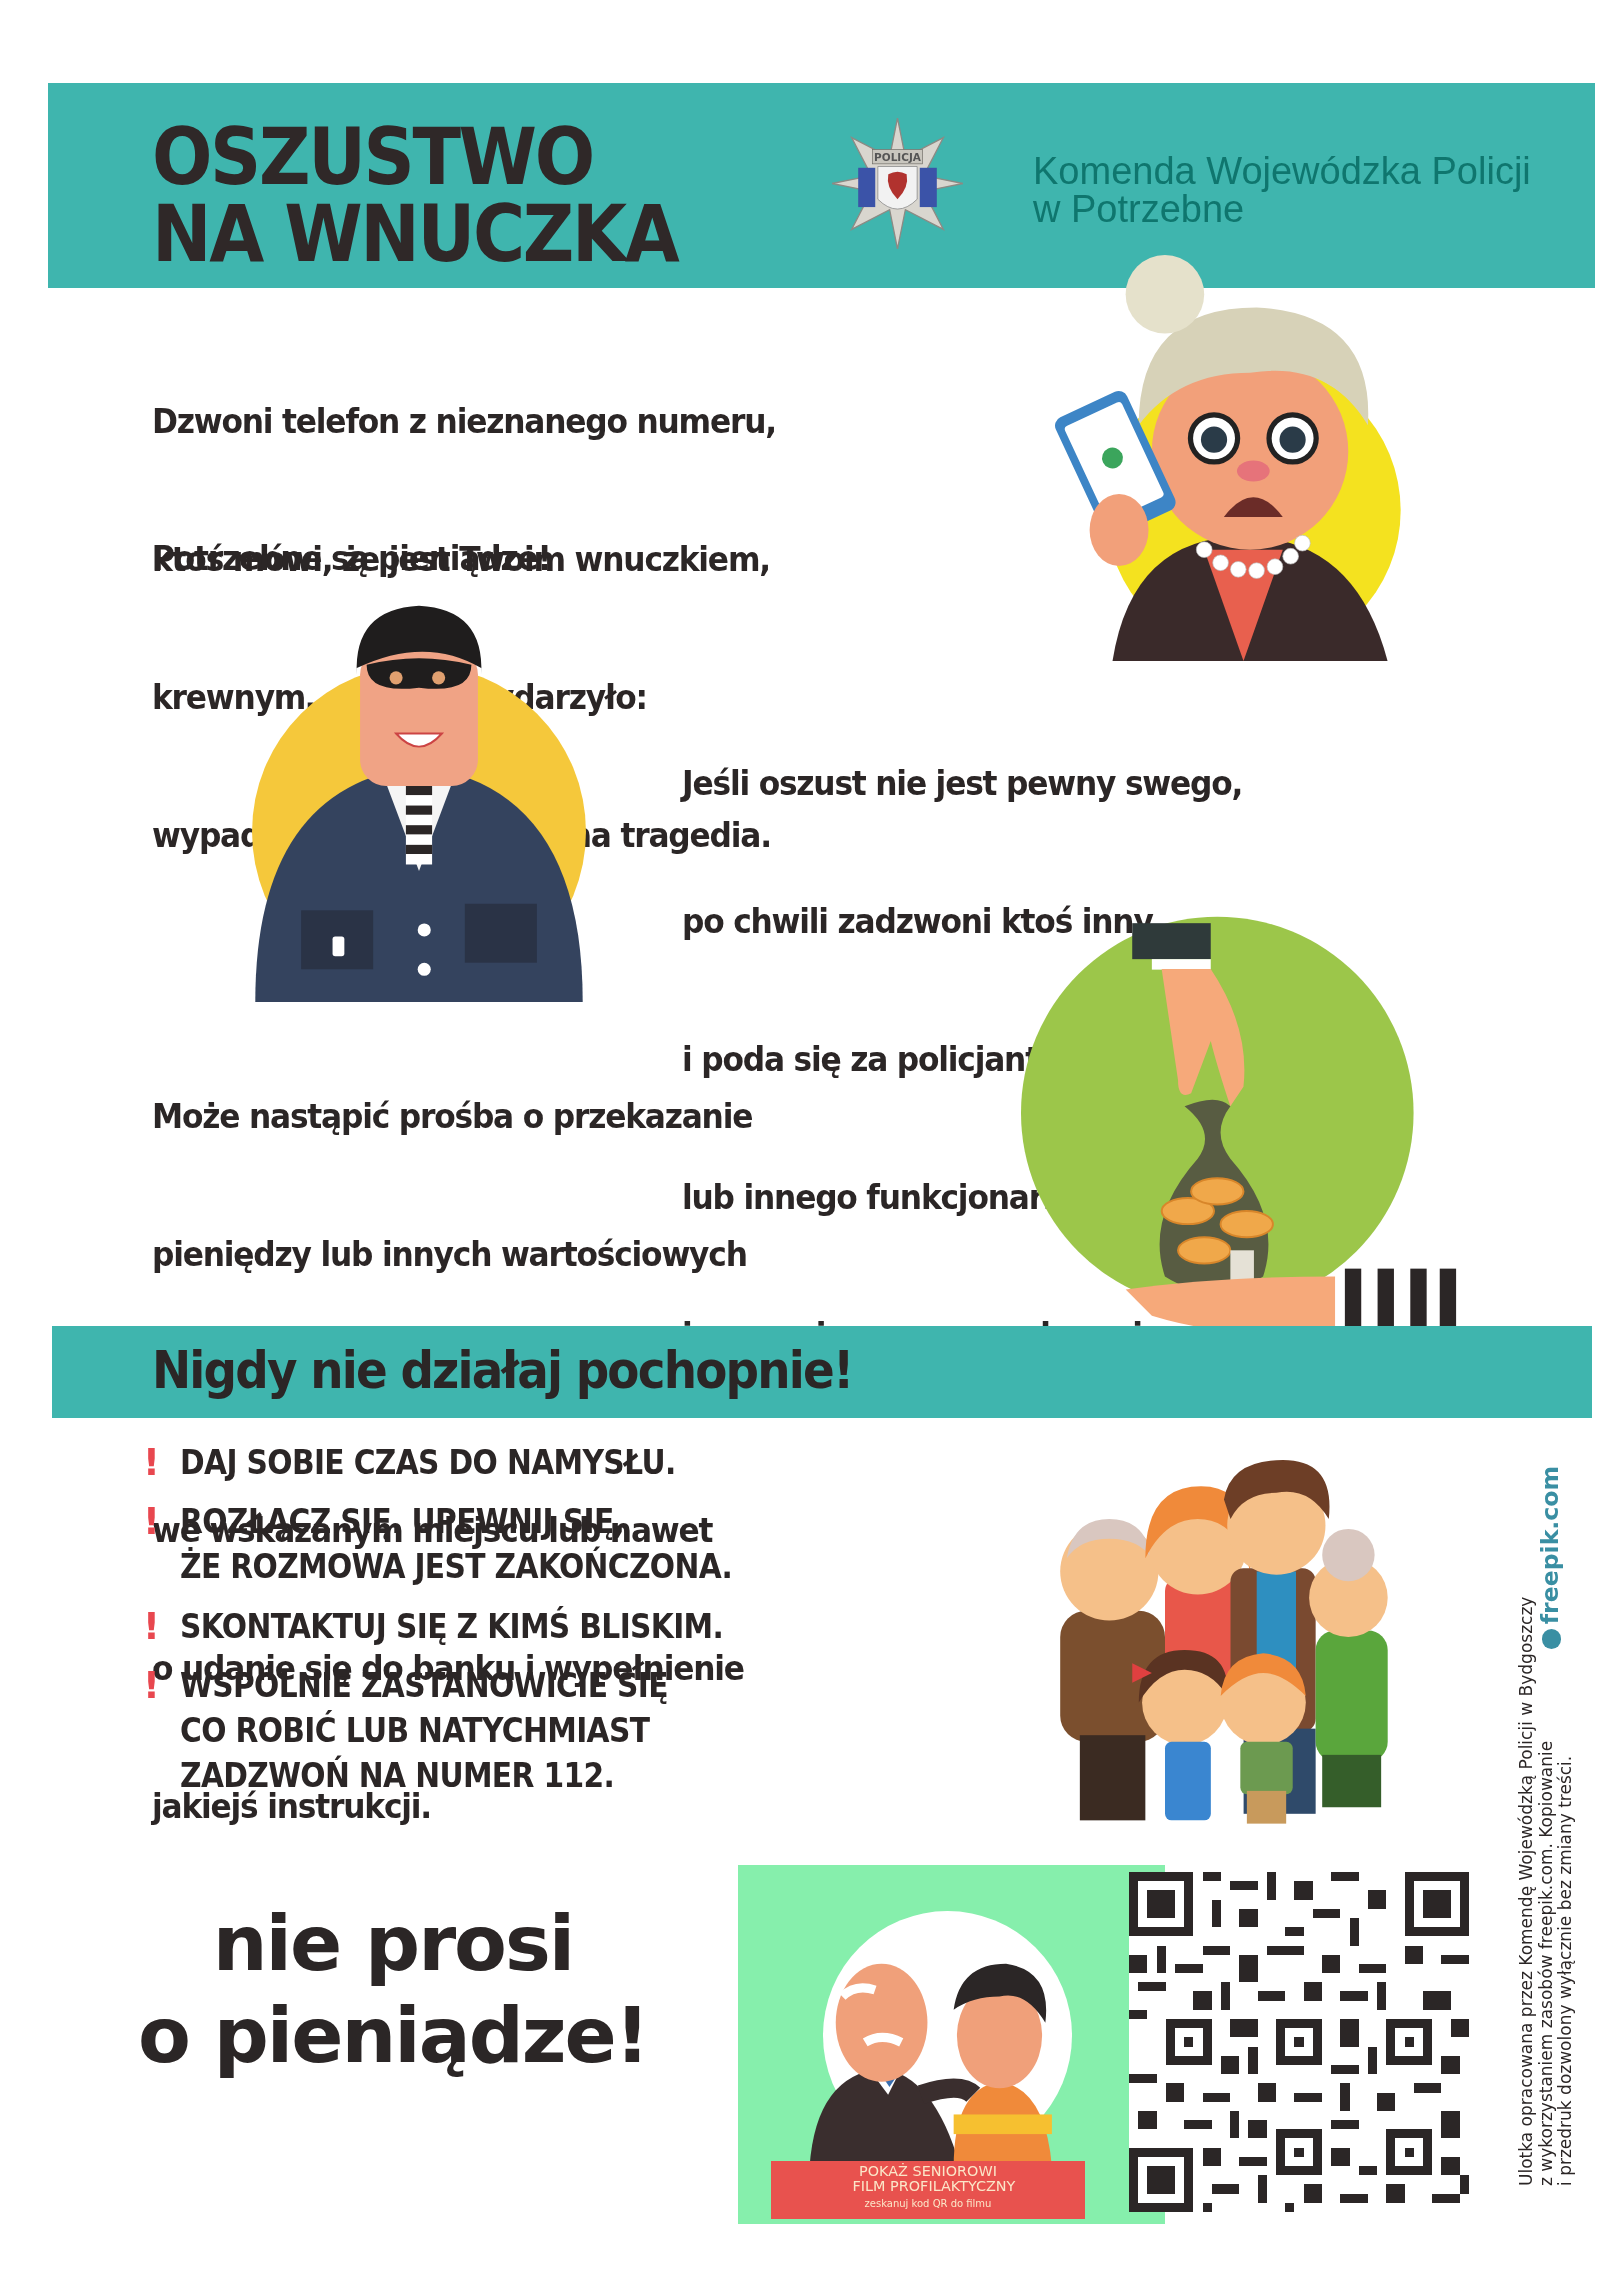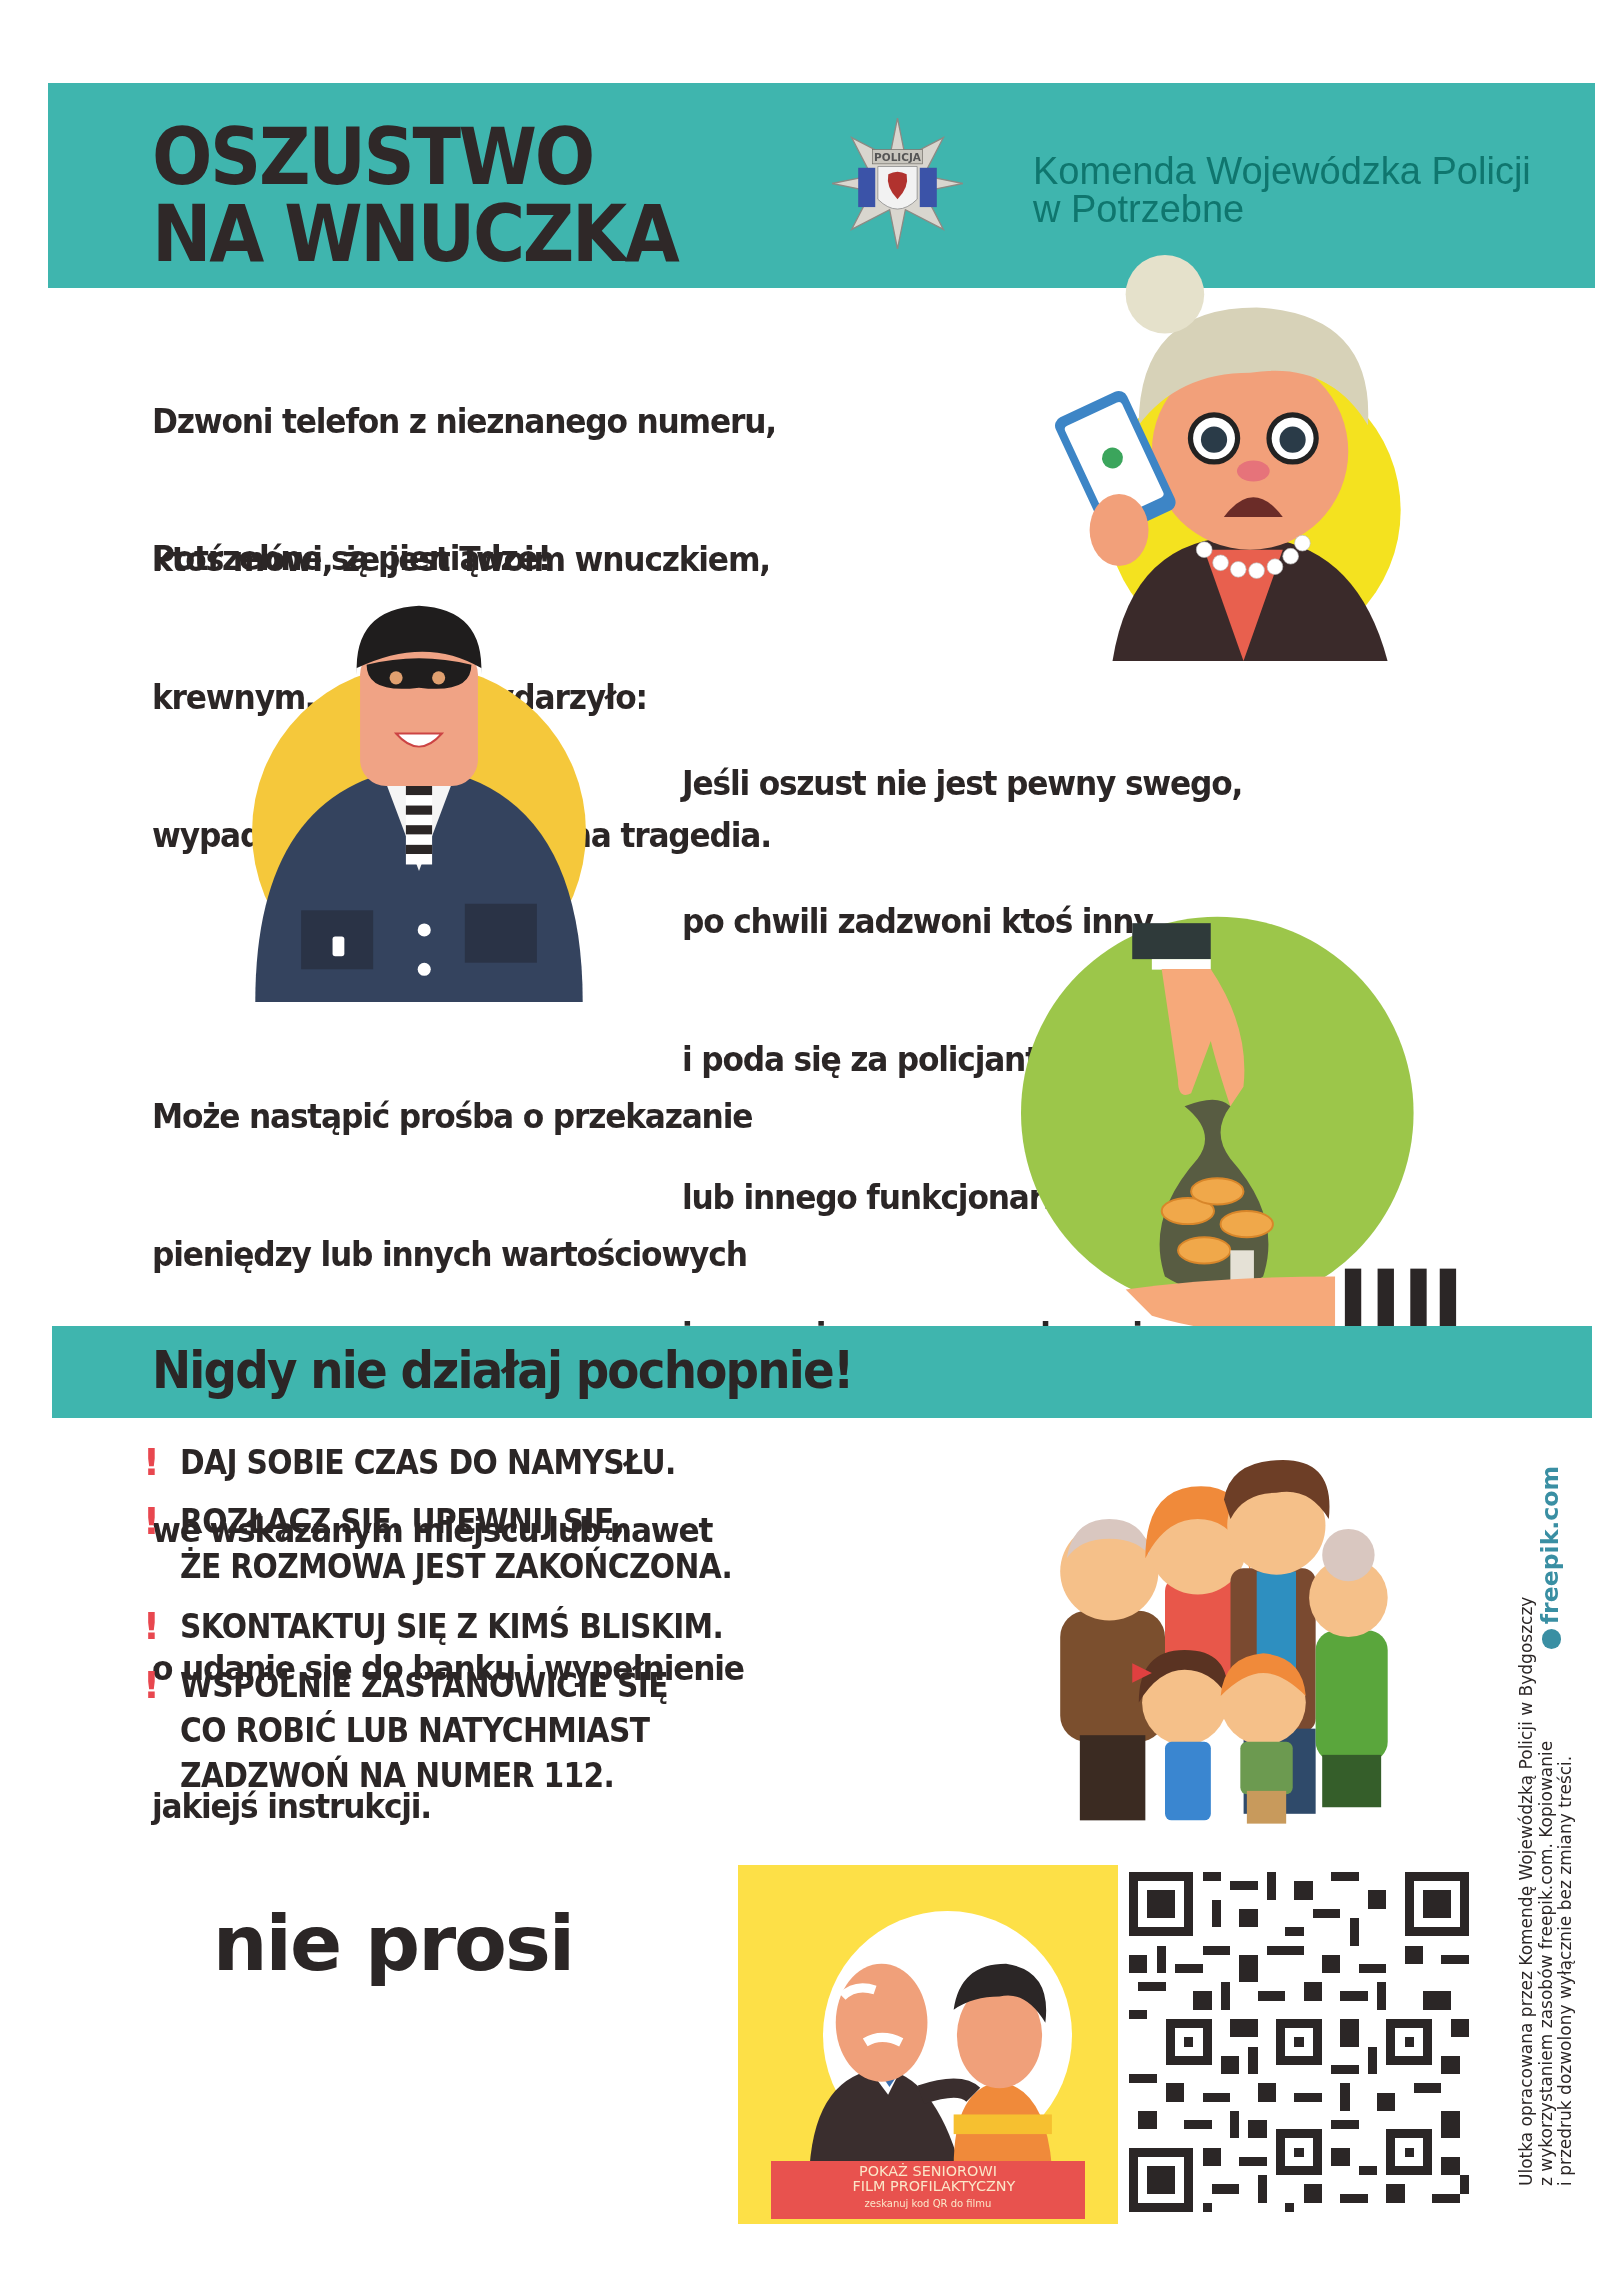--- a/index.html
+++ b/index.html
@@ -207,23 +207,24 @@
 
     <circle cx="330" cy="390" r="65" fill="#f5c089"></circle>
     <path d="M265 380 Q270 320 330 315 Q390 320 395 380 Q360 345 330 345 Q300 345 265 380Z" fill="#f08a3a"></path>
     <rect x="295" y="450" width="80" height="80" rx="10" fill="#6c9a50"></rect>
     <rect x="305" y="525" width="60" height="50" fill="#c89a5c"></rect>
   </svg>
 </div>
 
 <div class="abs slogan" style="left:79px;top:1898px;width:628px;">
   <span class="line">nie prosi</span>
-</div>
-
-<div class="abs" style="left:738px;top:1865px;width:380px;height:359px;background:#fde047;overflow:hidden;">
+  <span class="line">o pieniądze!</span>
+</div>
+
+<div class="abs" style="left:738px;top:1865px;width:380px;height:359px;background:#86efac;overflow:hidden;padding-left:47px;">
   <div class="abs" style="left:85px;top:46px;width:249px;height:249px;border-radius:50%;background:#ffffff;"></div>
   <svg class="abs" style="left:65px;top:79px;" width="262" height="223" viewBox="0 0 400 340">
     <path d="M10 340 Q20 200 120 190 Q200 200 240 340Z" fill="#3a2e2e"></path>
     <path d="M100 190 L130 230 L150 190Z" fill="#ffffff"></path>
     <path d="M120 200 l12 18 12 -18z" fill="#3a6fb0"></path>
     <ellipse cx="120" cy="120" rx="70" ry="90" fill="#f0a07a"></ellipse>
     <path d="M60 80 Q80 60 110 70" stroke="#ffffff" stroke-width="14" fill="none"></path>
     <path d="M95 150 Q120 135 150 150" stroke="#ffffff" stroke-width="14" fill="none"></path>
     <path d="M230 340 Q230 220 300 210 Q370 220 380 340Z" fill="#f08a3a"></path>
     <rect x="230" y="260" width="150" height="30" fill="#f6c030"></rect>

